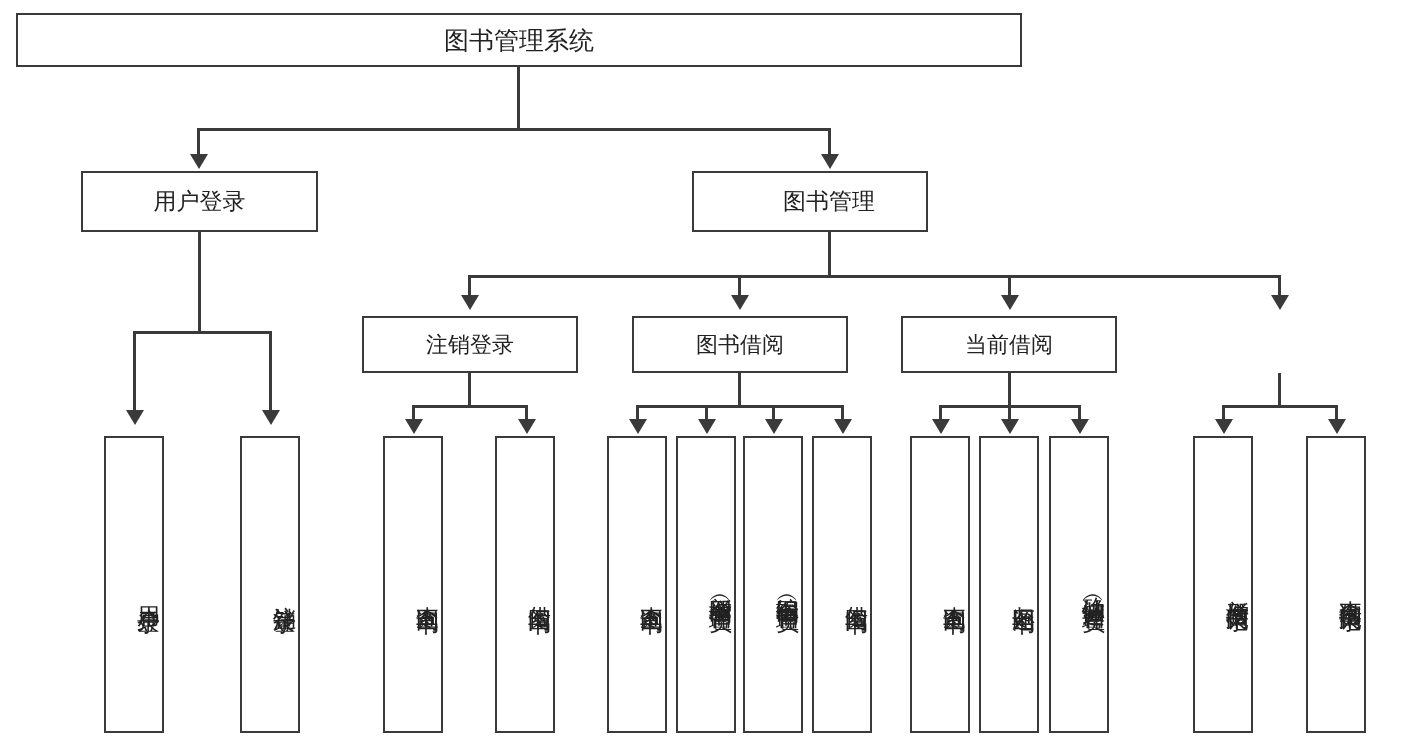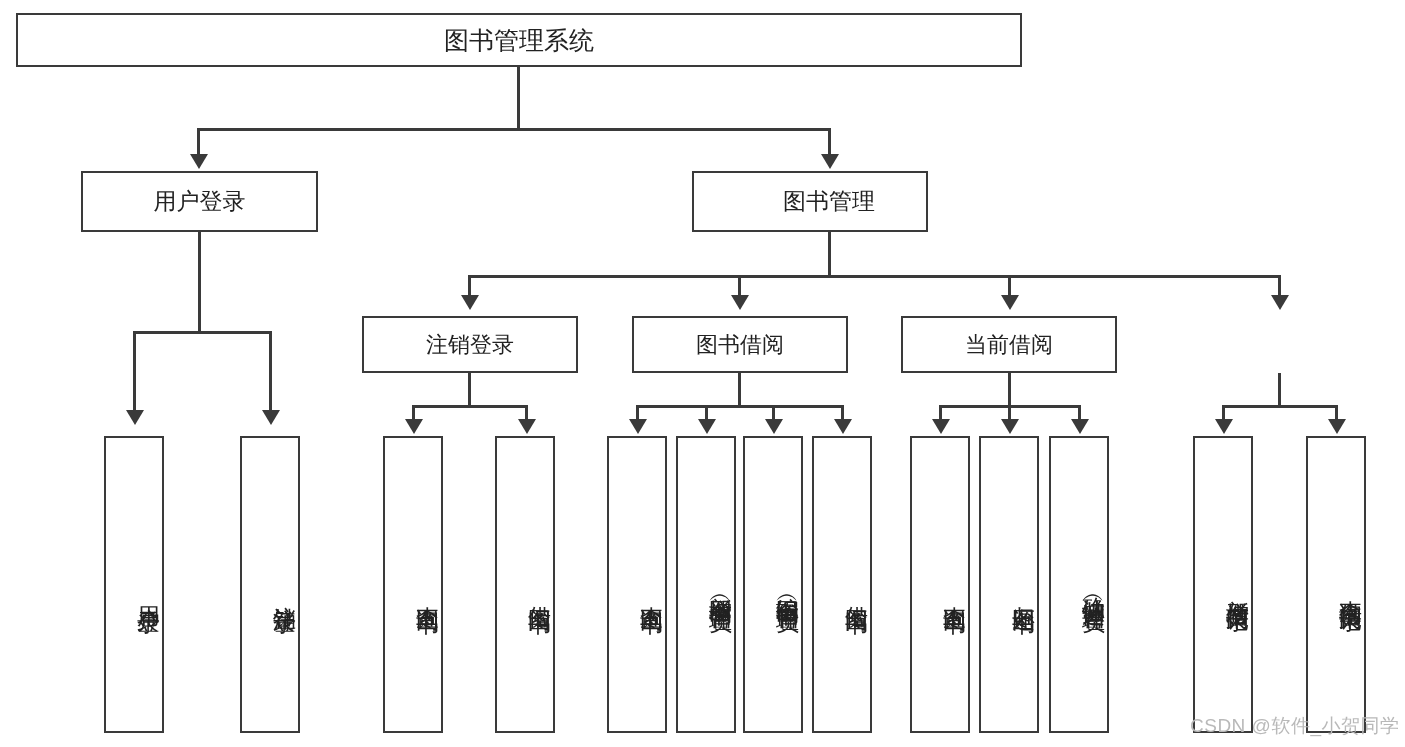--- a/index.html
+++ b/index.html
@@ -204,15 +204,14 @@
     <span class="label">确认归还（管理员）</span>
   </div>
 
   <div class="node leaf tall" style="left:1193px;top:436px;width:60px;height:297px;">
     <span class="label">新增借阅记录</span>
   </div>
   <div class="node leaf tall" style="left:1306px;top:436px;width:60px;height:297px;">
     <span class="label">查询借阅记录</span>
   </div>
 
-  <div class="watermark" style="left:1190px;top:713px;">CSDN @软件_小贺同学</div>
 
 </div>
 
 </body></html>

